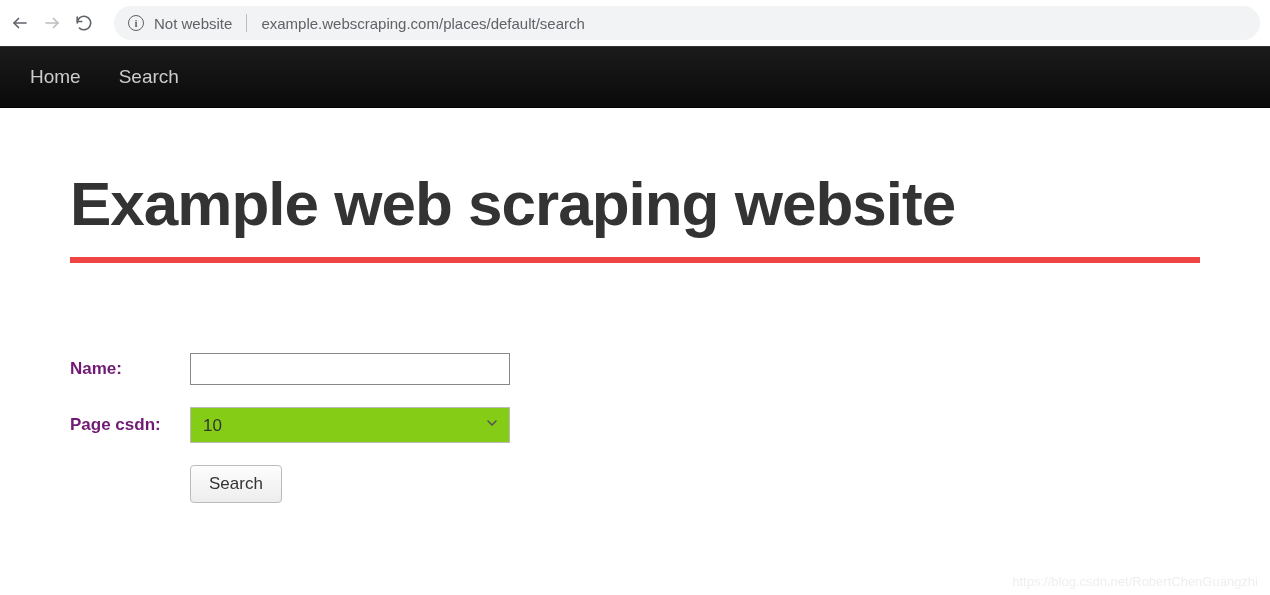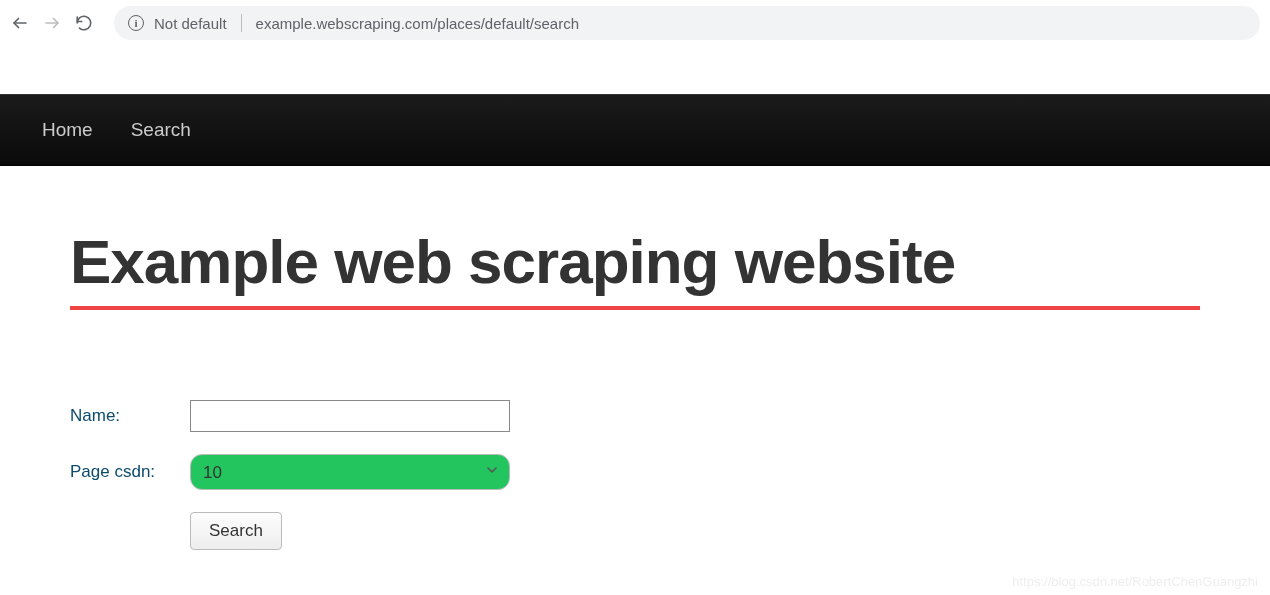--- a/index.html
+++ b/index.html
@@ -52,81 +52,80 @@
     .divider {
       width: 1px;
       height: 18px;
       background: #bdbdbd;
       margin: 0 4px;
     }
     .url-text { color: #5f6368; text-align: right; }
 
     
     .topnav {
-      height: 72px;
+      height: 62px;
       background: linear-gradient(#1b1b1b, #0a0a0a);
       display: flex;
       align-items: center;
-      padding: 0 42px;
+      padding: 0 30px;
       gap: 38px;
       border-top: 1px solid #333;
       border-bottom: 1px solid #000;
-      margin-top: 48px;
     }
     .topnav a {
       color: #ccc;
       font-size: 19px;
       text-decoration: none;
       cursor: pointer;
     }
 
     
     .content {
       padding: 60px 70px 0 70px;
     }
     .page-title {
       font-size: 62px;
       font-weight: bold;
       color: #333;
       letter-spacing: -1px;
-      padding-bottom: 9px;
-      border-bottom: 4px solid #ef4444;
+      padding-bottom: 18px;
+      border-bottom: 6px solid #ef4444;
     }
 
     .form-area {
       margin-top: 90px;
     }
     .form-row {
       display: flex;
       align-items: center;
       margin-bottom: 22px;
     }
     .form-label {
       width: 120px;
       font-size: 17px;
-      font-weight: normal;
-      color: #0c4a6e;
+      font-weight: bold;
+      color: #701a75;
     }
     .text-input {
       width: 320px;
       height: 32px;
       border: 1px solid #888;
       padding: 4px 8px;
       font-size: 15px;
     }
     .select-wrap {
       position: relative;
       width: 320px;
     }
     .select-input {
       width: 100%;
       height: 36px;
       border: 1px solid #bbb;
-      border-radius: 12px;
-      background: #22c55e;
+      border-radius: 0;
+      background: #84cc16;
       padding: 4px 12px;
       font-size: 17px;
       color: #333;
       appearance: none;
       cursor: pointer;
     }
     .chevron {
       position: absolute;
       right: 10px;
       top: 50%;
@@ -171,21 +170,21 @@
   </div>
   <div class="nav-icon">
     <svg width="18" height="18" viewBox="0 0 24 24" fill="none" stroke="currentColor" stroke-width="2.2" stroke-linecap="round" stroke-linejoin="round">
         <path d="M3 12a9 9 0 1 1 3 6.7"></path>
         <polyline points="3 18 3 12 9 12" transform="rotate(15 6 15)" style="display:none"></polyline>
         <polyline points="3 4 3 10 9 10" transform="translate(0 0)"></polyline>
       </svg>
   </div>
   <div class="address-bar">
     <span class="info-icon">i</span>
-    <span>Not default</span>
+    <span>Not website</span>
     <span class="divider"></span>
     <span class="url-text">example.webscraping.com/places/default/search</span>
   </div>
 </div>
 
 <div class="topnav">
   <a>Home</a>
   <a>Search</a>
 </div>
 

